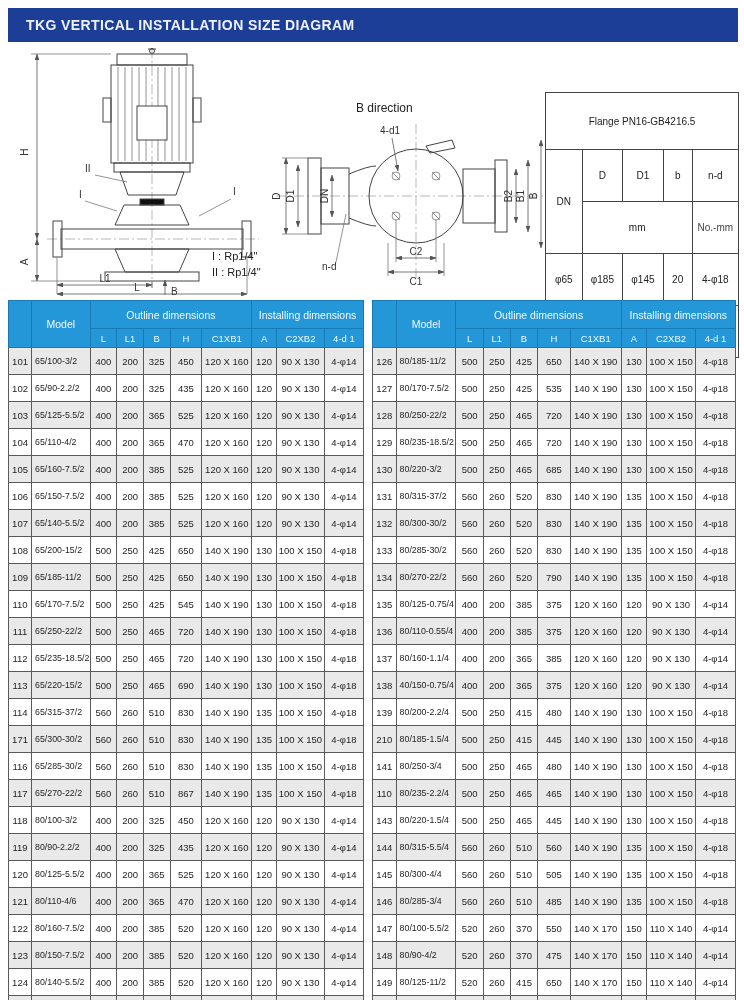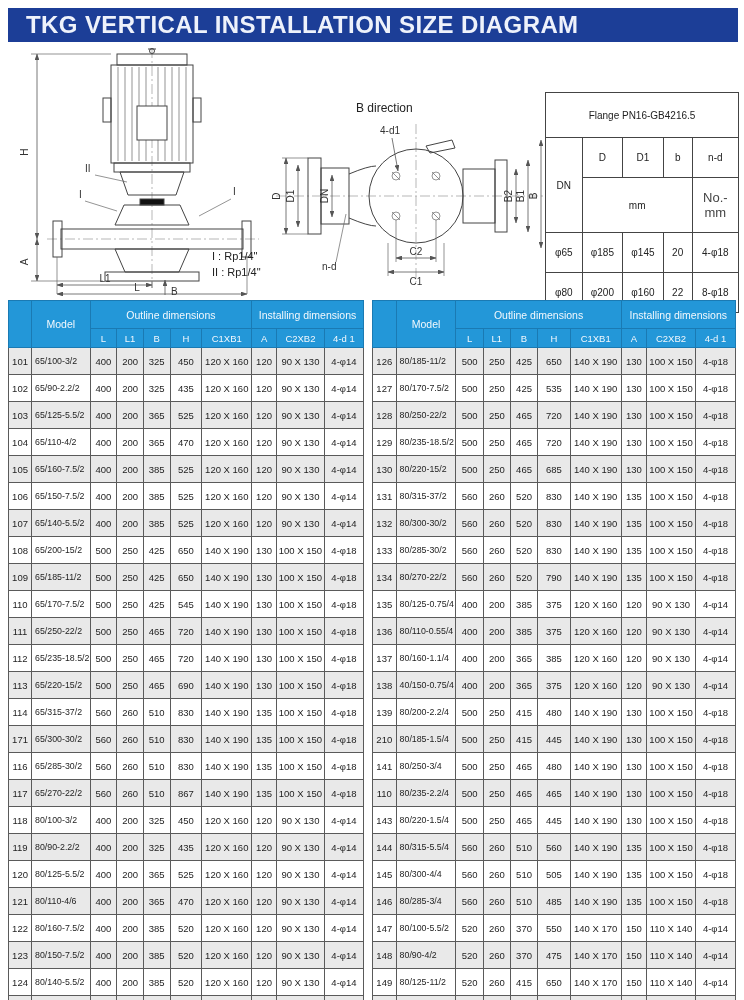--- a/index.html
+++ b/index.html
@@ -1,37 +1,37 @@
 <!DOCTYPE html>
 <html><head>
 <meta charset="utf-8">
 <style>
   html,body{margin:0;padding:0;}
   body{width:744px;height:1000px;background:#ffffff;font-family:"Liberation Sans",sans-serif;position:relative;overflow:hidden;}
   .page{position:absolute;inset:0;background:#fff;}
 
   .titlebar{position:absolute;left:8px;top:8px;width:712px;height:34px;background:#1c3e97;
-    color:#eef2fb;font-size:24px;font-weight:bold;line-height:34px;padding-left:18px;letter-spacing:.4px;}
+    color:#eef2fb;font-size:14px;font-weight:bold;line-height:34px;padding-left:18px;letter-spacing:.4px;}
 
   svg.front-view{position:absolute;left:16px;top:48px;width:252px;height:250px;}
   svg.b-view{position:absolute;left:256px;top:96px;width:292px;height:196px;}
   svg text{font-family:"Liberation Sans",sans-serif;font-size:10px;fill:#333;}
   svg .ttl{font-size:12px;fill:#222;}
   .lineart{stroke:#444;fill:none;stroke-width:1;}
   .thin{stroke:#666;stroke-width:.7;fill:none;}
   .dim{stroke:#555;stroke-width:.8;fill:none;}
   .cline{stroke:#999;stroke-width:.7;fill:none;stroke-dasharray:10 3 2 3;}
 
   .notes{position:absolute;left:212px;top:248px;font-size:11px;color:#222;line-height:16px;z-index:5;}
 
   table{border-collapse:collapse;}
   .flange{position:absolute;left:545px;top:92px;width:194px;font-size:10px;color:#222;background:#fff;table-layout:fixed;}
-  .flange th,.flange td{border:1px solid #444;text-align:center;font-weight:normal;padding:12px 2px;height:15px;}
+  .flange th,.flange td{border:1px solid #444;text-align:center;font-weight:normal;padding:18px 2px;height:15px;}
   .flange .ft-title{height:20px;font-size:10px;}
-  .flange .small{font-size:13px;color:#444;}
+  .flange .small{font-size:10px;color:#444;}
 
   .dims{position:absolute;top:300px;table-layout:fixed;font-size:9.5px;color:#1d1d1d;background:#fff;}
   .dims.left{left:8px;width:356px;}
   .dims.right{left:372px;width:364px;}
   .dims th{background:#2397d8;color:#f2f8fd;font-weight:normal;border:1px solid #1a7ab3;padding:0;}
   .dims thead tr.grp th{height:27px;font-size:10.5px;}
   .dims thead tr.sub th{height:18px;font-size:9.5px;}
   .dims td{border:1px solid #5a5a5a;height:26px;text-align:center;padding:0;background:#fff;}
   .dims td.model{text-align:left;padding-left:3px;font-size:8.8px;}
   .dims tr.odd td{background:#e9e9e9;}
@@ -635,21 +635,21 @@
           <td>250</td>
           <td>465</td>
           <td>720</td>
           <td>140 X 190</td>
           <td>130</td>
           <td>100 X 150</td>
           <td>4-φ18</td>
         </tr>
         <tr class="odd">
           <td>130</td>
-          <td class="model">80/220-15/2</td>
+          <td class="model">80/220-3/2</td>
           <td>500</td>
           <td>250</td>
           <td>465</td>
           <td>685</td>
           <td>140 X 190</td>
           <td>130</td>
           <td>100 X 150</td>
           <td>4-φ18</td>
         </tr>
         <tr>

